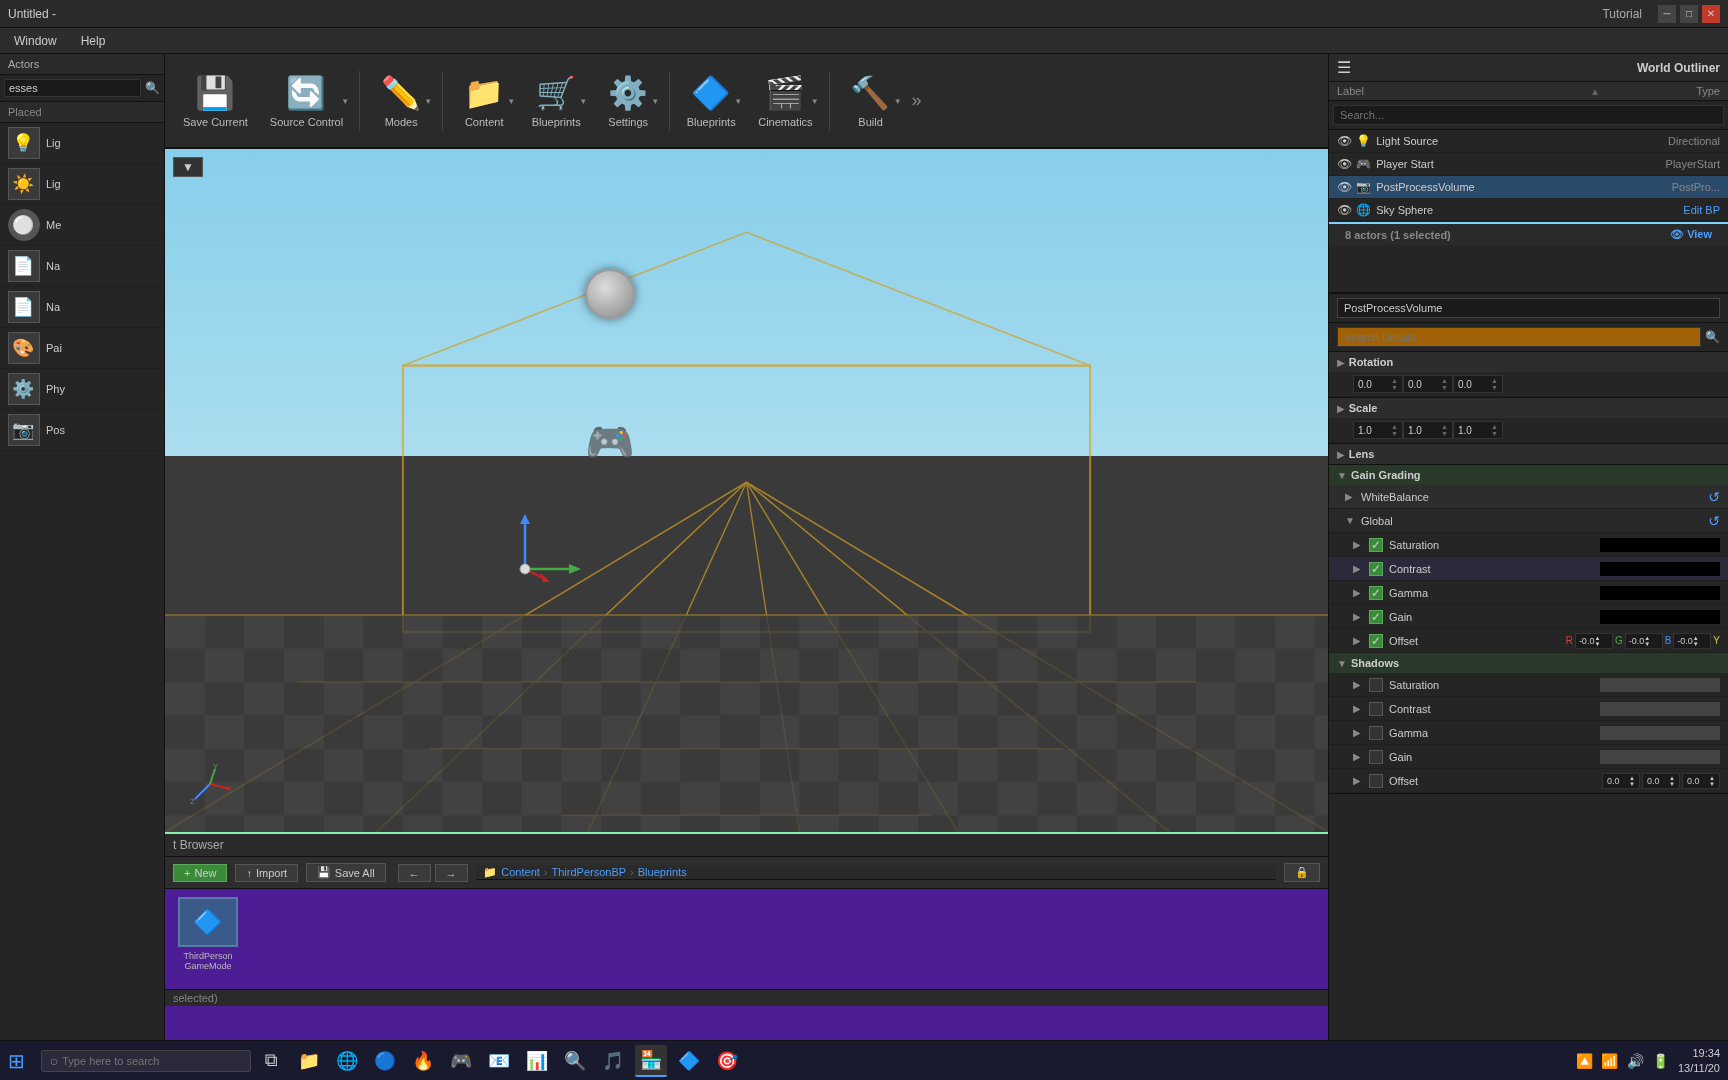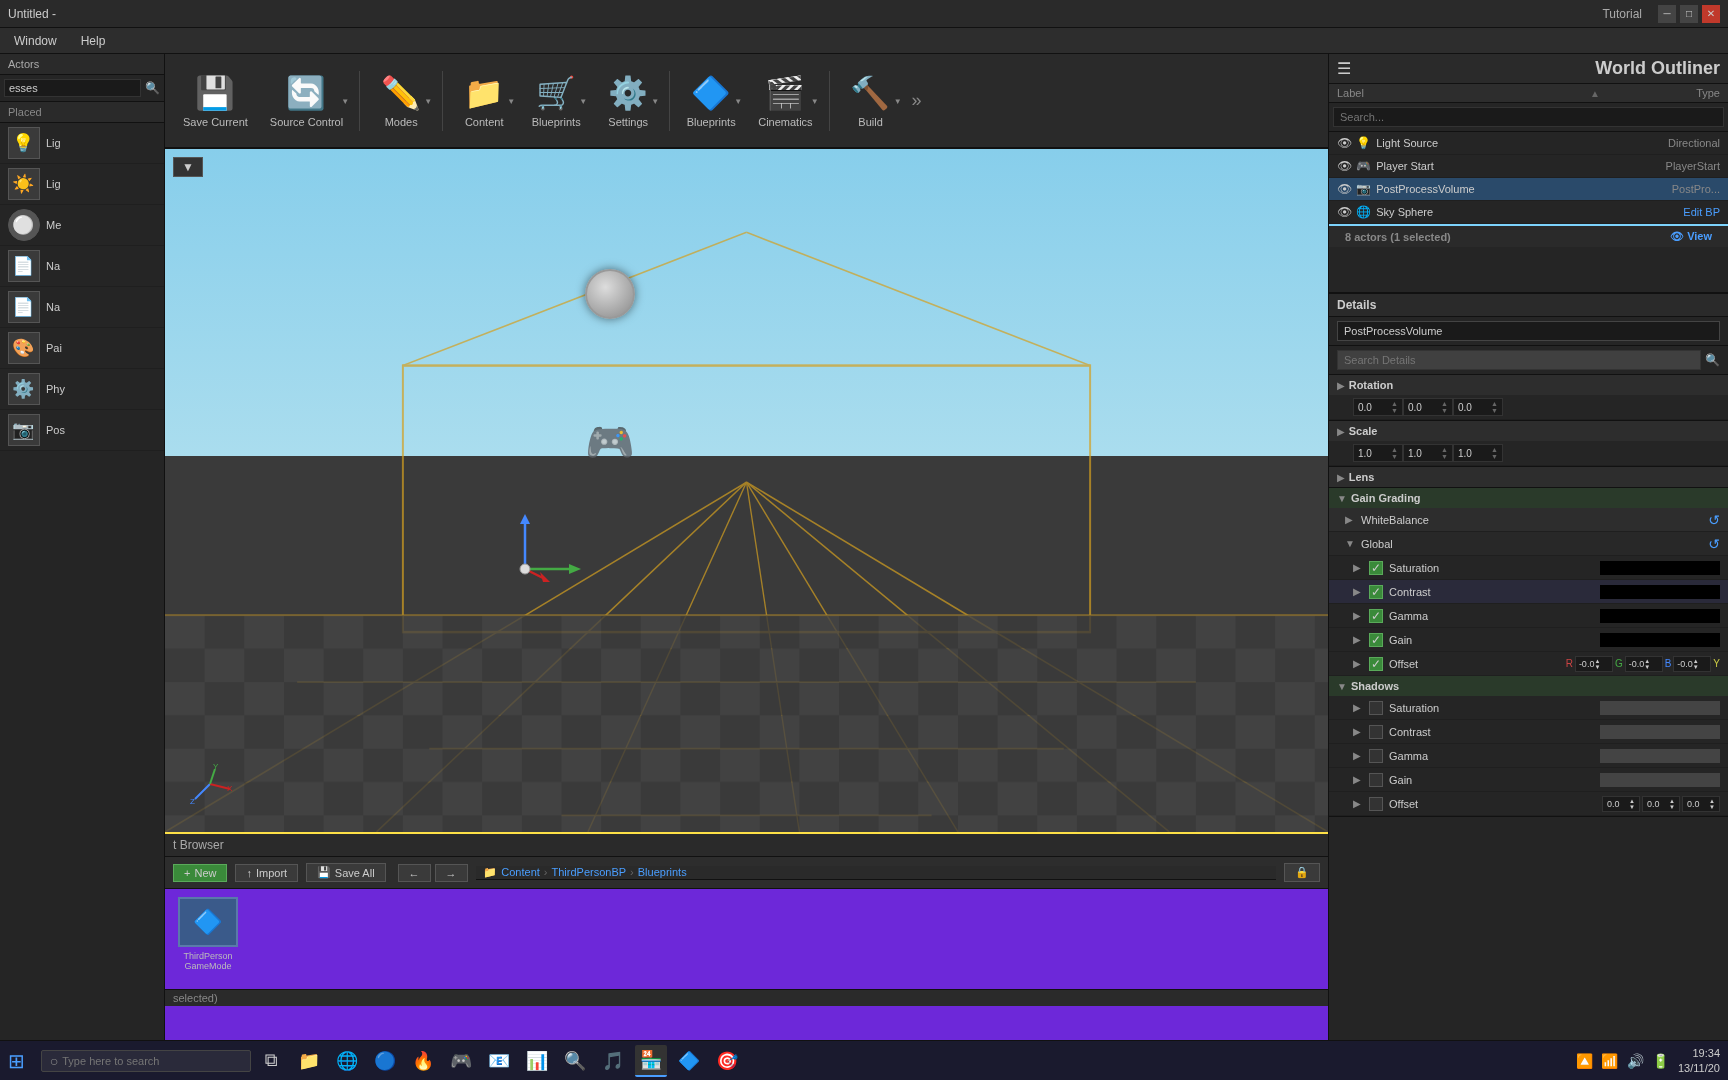--- a/index.html
+++ b/index.html
@@ -42,42 +42,42 @@
     .toolbar-expand { color: #888; font-size: 18px; cursor: pointer; padding: 4px; }
 
     
     #viewport { flex: 1; background: #1a1a1a; position: relative; overflow: hidden; }
     #viewport-btn { position: absolute; top: 8px; left: 8px; background: #333; border: 1px solid #555; color: #ccc; padding: 2px 8px; cursor: pointer; font-size: 12px; }
 
     
     .grid-svg { position: absolute; top: 0; left: 0; width: 100%; height: 100%; }
 
     
-    #content-browser { height: 220px; background: #6d28d9; border-top: 2px solid #fde047; }
+    #content-browser { height: 220px; background: #4c1d95; border-top: 2px solid #86efac; }
     #cb-header { display: flex; align-items: center; padding: 4px 8px; background: #2a2a2a; border-bottom: 1px solid #111; gap: 8px; }
     #cb-header .cb-title { color: #aaa; font-size: 12px; }
     #cb-tabs { display: flex; align-items: center; background: #2d2d2d; border-bottom: 1px solid #111; padding: 0 8px; height: 32px; gap: 8px; }
     #cb-tabs .cb-btn { background: #3a3a3a; border: 1px solid #555; color: #ccc; padding: 2px 10px; cursor: pointer; font-size: 11px; display: flex; align-items: center; gap: 4px; }
     #cb-breadcrumb { display: flex; align-items: center; padding: 4px 8px; background: #2a2a2a; border-bottom: 1px solid #111; gap: 4px; font-size: 11px; color: #888; }
     #cb-breadcrumb .crumb { color: #4a9eff; cursor: pointer; }
     #cb-breadcrumb .sep { color: #666; }
     #cb-search { padding: 4px 8px; border-bottom: 1px solid #111; }
     #cb-search input { width: 100%; background: #1a1a1a; border: 1px solid #333; color: #ccc; padding: 4px 8px; font-size: 11px; }
     #cb-content { display: flex; padding: 8px; gap: 8px; height: 100px; overflow: hidden; }
     .cb-asset { display: flex; flex-direction: column; align-items: center; gap: 4px; width: 70px; cursor: pointer; }
     .cb-asset-thumb { width: 60px; height: 50px; background: #3a5a8a; border: 2px solid #5a7aaa; display: flex; align-items: center; justify-content: center; font-size: 10px; color: #fff; }
     .cb-asset-label { font-size: 9px; color: #bbb; text-align: center; }
 
     
     #right-panel { width: 400px; background: #252525; border-left: 1px solid #111; display: flex; flex-direction: column; overflow: hidden; }
 
     
     #world-outliner { height: 240px; border-bottom: 2px solid #111; display: flex; flex-direction: column; }
     #wo-header { display: flex; align-items: center; justify-content: space-between; padding: 4px 8px; background: #2a2a2a; border-bottom: 1px solid #111; }
-    #wo-header .wo-title { color: #ccc; font-size: 18px; font-weight: bold; }
+    #wo-header .wo-title { color: #ccc; font-size: 12px; font-weight: bold; }
     #wo-search { padding: 4px; border-bottom: 1px solid #111; }
     #wo-search input { width: 100%; background: #1a1a1a; border: 1px solid #333; color: #ccc; padding: 3px 6px; font-size: 11px; }
     #wo-columns { display: flex; align-items: center; padding: 3px 8px; background: #2d2d2d; border-bottom: 1px solid #111; }
     #wo-columns .col-label { flex: 1; color: #888; font-size: 11px; }
     #wo-columns .col-type { width: 120px; color: #888; font-size: 11px; text-align: right; }
     .wo-item { display: flex; align-items: center; padding: 3px 8px; border-bottom: 1px solid #1f1f1f; cursor: pointer; }
     .wo-item.selected { background: #2a4a6a; }
     .wo-item .wo-icon { width: 16px; height: 16px; margin-right: 4px; display: flex; align-items: center; justify-content: center; font-size: 12px; }
     .wo-item .wo-name { flex: 1; font-size: 11px; color: #ccc; }
     .wo-item .wo-type { width: 120px; font-size: 11px; color: #888; text-align: right; }
@@ -401,28 +401,25 @@
         <span class="wo-name">Sky Sphere</span>
         <span class="wo-type" style="color:#4a9eff;">Edit BP</span>
       </div>
       <div id="wo-footer">
         <span class="wo-count">8 actors (1 selected)</span>
         <span class="wo-view">👁 View</span>
       </div>
     </div>
 
     <div id="details-panel">
-      <div id="details-header">
-        <span class="details-title">Details</span>
-      </div>
       <div id="details-name">
         <input type="text" style="width: 100%; background: rgb(26, 26, 26); border: 1px solid rgb(68, 68, 68); color: rgb(204, 204, 204); padding: 3px 6px; font-size: 11px;" value="PostProcessVolume">
       </div>
       <div id="details-search">
-        <input type="text" placeholder="Search Details" style="flex: 1 1 0%; background: #404040; border: 1px solid rgb(51, 51, 51); color: rgb(204, 204, 204); padding: 3px 6px; font-size: 11px; width: 100%;">
+        <input type="text" placeholder="Search Details" style="flex: 1 1 0%; background: #a16207; border: 1px solid rgb(51, 51, 51); color: rgb(204, 204, 204); padding: 3px 6px; font-size: 11px; width: 100%;">
         <span style="margin-left:4px;color:#888;">🔍</span>
       </div>
 
       <div class="prop-section">
         <div class="prop-section-header">
           <span class="section-arrow">▶</span>
           <span class="section-name">Rotation</span>
         </div>
         <div class="prop-row">
           <div class="xyz-value">

